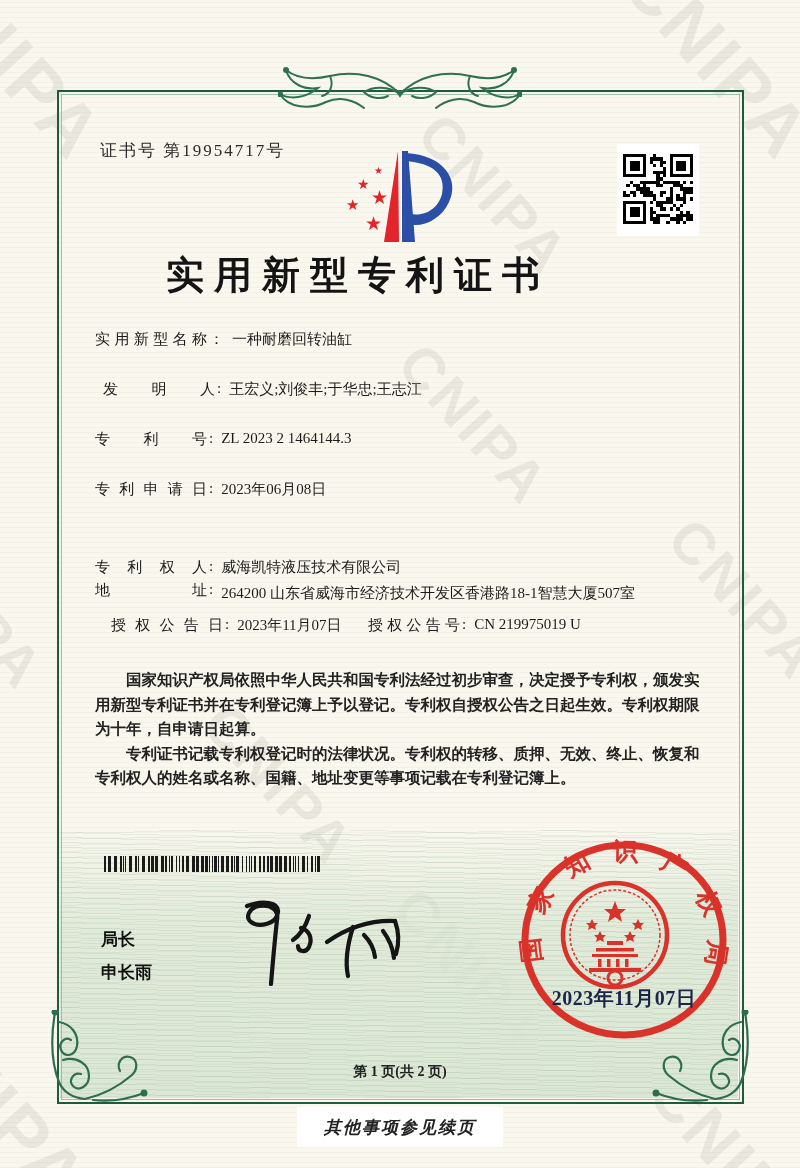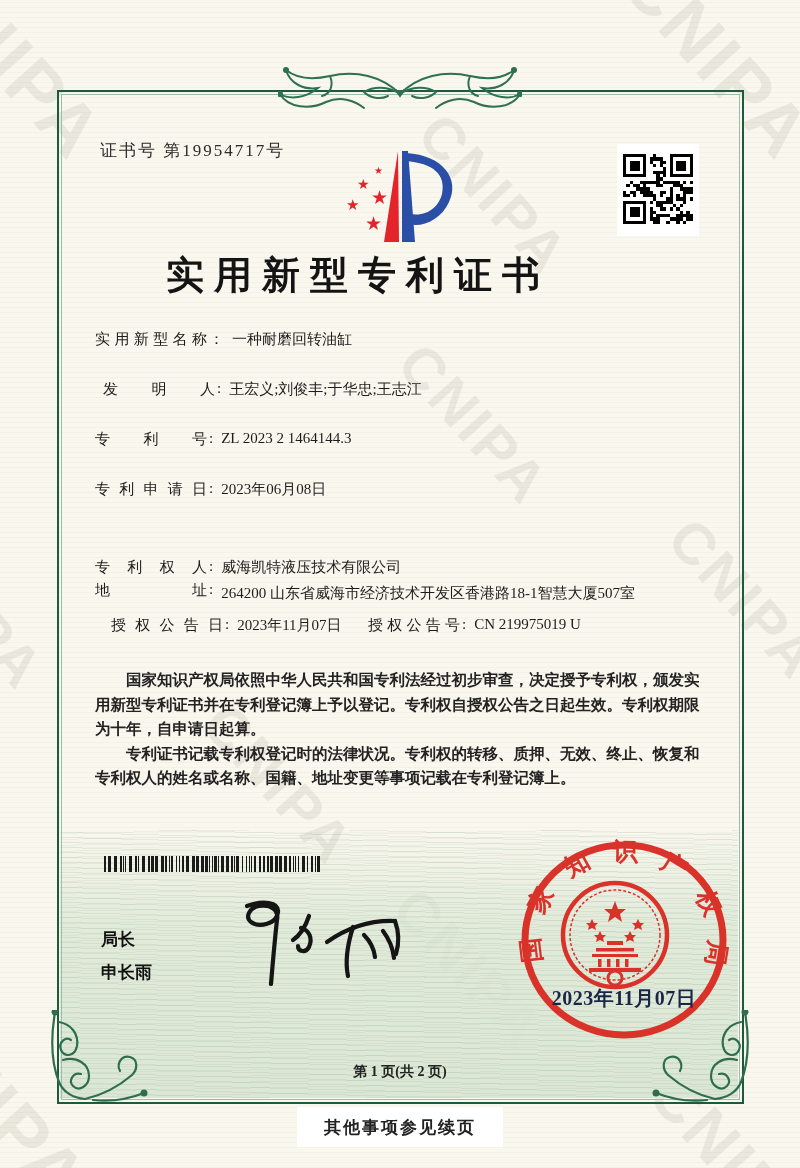--- a/index.html
+++ b/index.html
@@ -78,21 +78,21 @@
   }
   .page-note{
     position:absolute;left:0;top:1063px;width:800px;text-align:center;
     font-size:14px;font-weight:bold;color:#222;
   }
   .cont-note-box{
     position:absolute;left:297px;top:1107px;width:206px;height:40px;
     background:#ffffff;display:flex;align-items:center;justify-content:center;
   }
   .cont-note{
-    font-size:17px;font-weight:600;letter-spacing:2px;color:#222;
+    font-size:17px;font-style:italic;font-weight:600;letter-spacing:2px;color:#222;
   }
   .qr-box{position:absolute;left:617px;top:144px;width:82px;height:92px;background:#fff;}
   .logo-box{position:absolute;left:338px;top:144px;width:132px;height:104px;}
   .logo-star{position:absolute;color:#e3242b;line-height:1;font-family:"DejaVu Sans",sans-serif;}
   .ornament-top{position:absolute;left:278px;top:64px;width:244px;height:56px;}
   .corner{position:absolute;width:104px;height:94px;}
   .corner-bl{left:48px;top:1010px;}
   .corner-br{left:648px;top:1010px;transform:scaleX(-1);}
 </style>
 </head>

